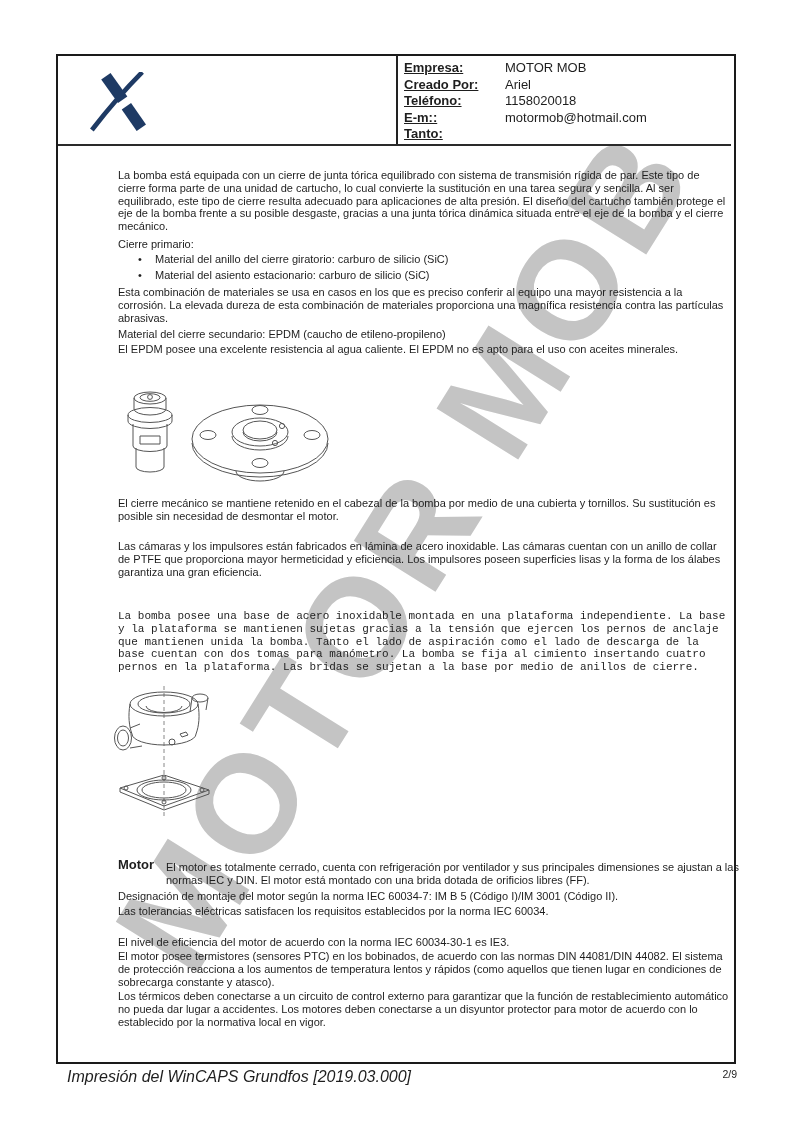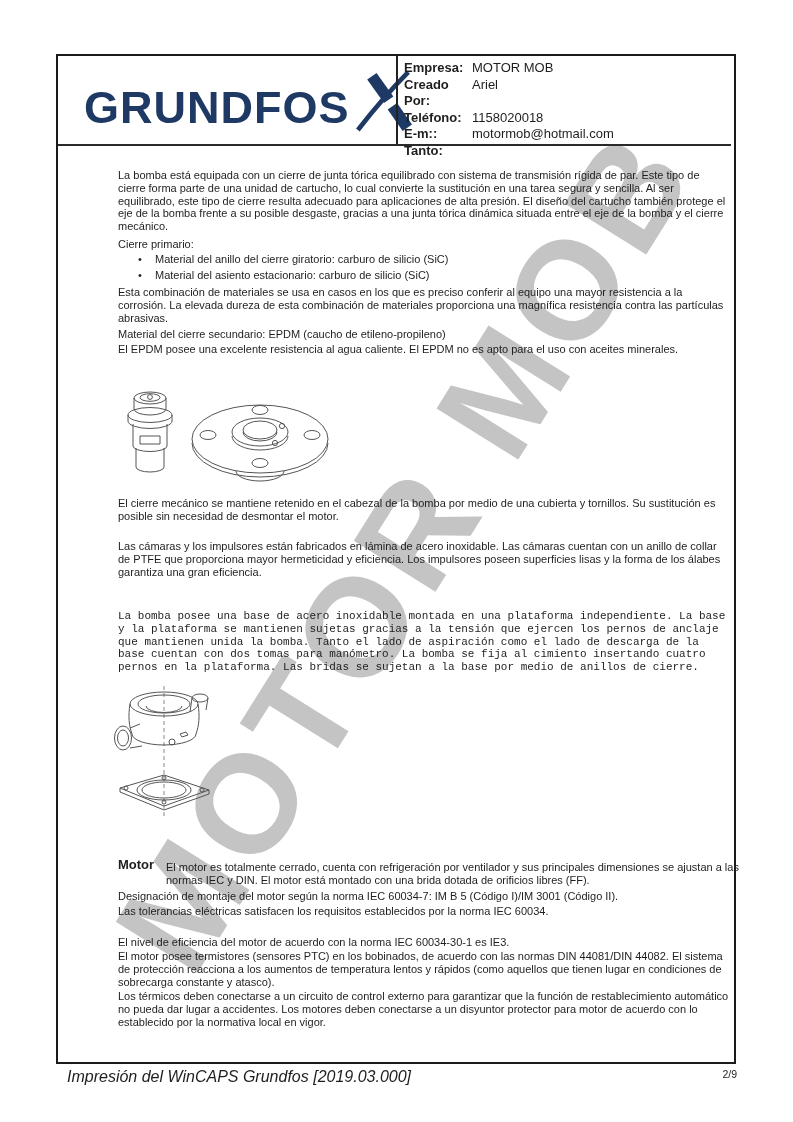--- a/index.html
+++ b/index.html
@@ -15,21 +15,21 @@
   .frame{position:absolute;left:56px;top:54px;width:680px;height:1010px;box-sizing:border-box;
          border:2px solid #1a1a1a;z-index:1;}
 
   
   .logo{position:absolute;left:84px;top:78px;z-index:2;display:flex;align-items:center;}
   .logo-text{color:#1e3a64;font-weight:bold;font-size:45px;letter-spacing:1px;line-height:1;}
   .logo-mark{margin-left:6px;margin-top:-6px;}
   .vsep{position:absolute;left:396px;top:55px;height:90px;width:0;border-left:2px solid #222;z-index:2;}
   .hinfo{position:absolute;left:404px;top:60px;z-index:2;font-size:13px;line-height:16.5px;}
   .hrow{display:flex;}
-  .hlabel{font-weight:bold;width:68px;}
+  .hlabel{font-weight:bold;width:101px;text-decoration:underline;}
   .hvalue{white-space:nowrap;}
   .divider{position:absolute;left:58px;top:144px;width:673px;border-top:2px solid #2a2a2a;z-index:2;}
 
   
   .t{position:absolute;left:118px;width:612px;font-size:11px;line-height:12.8px;z-index:2;}
   .b1{top:169px;} .b2{top:238px;}
   .bullet{position:absolute;left:138px;width:580px;font-size:11px;line-height:12.8px;z-index:2;display:flex;}
   .bullet .dot{width:17px;text-align:left;}
   .bl1{top:253px;} .bl2{top:269px;}
   .b5{top:286px;} .b6{top:328px;} .b7{top:343px;}
@@ -51,21 +51,20 @@
 </head>
 <body>
 
 <div class="page">
 
   <div class="watermark">MOTOR MOB</div>
 
   <div class="frame"></div>
 
   <div class="logo">
-    <span class="logo-text">GRUNDFOS</span>
     <span class="logo-mark">
       <svg width="56" height="60" viewBox="0 0 60 64">
         <polygon points="12,8 22,1 40,26 30,33" fill="#1e3a64"></polygon>
         <polygon points="34,40 44,33 60,56 50,63" fill="#1e3a64"></polygon>
         <path d="M2,62 C16,44 34,22 56,0" stroke="#1e3a64" stroke-width="5" fill="none"></path>
       </svg>
     </span>
   </div>
 
   <div class="vsep"></div>

